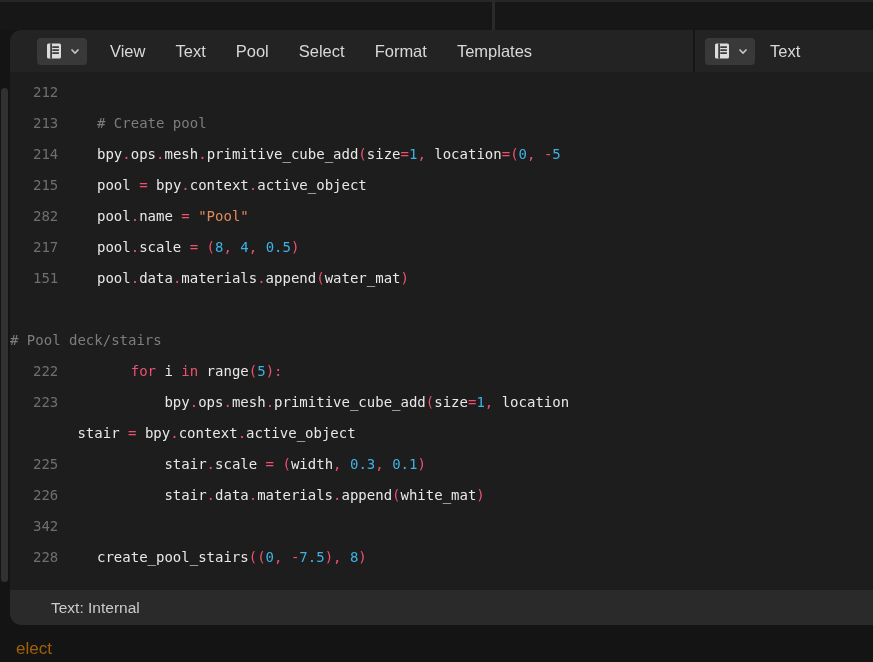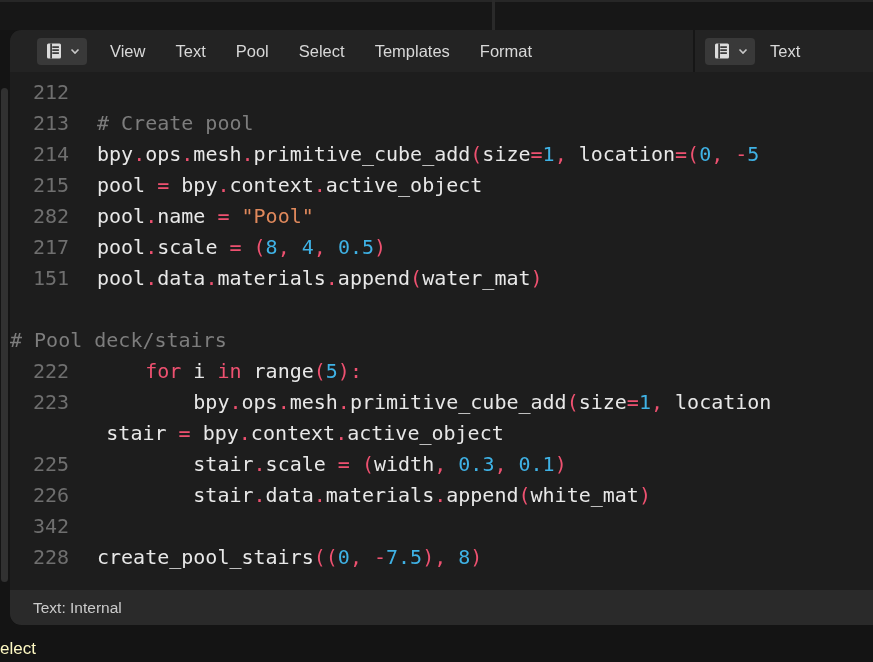--- a/index.html
+++ b/index.html
@@ -36,44 +36,44 @@
   }
   .icon,.chev{display:flex;align-items:center}
   .menus{display:flex;margin-left:8px}
   .menu-item{padding:0 15px;font-size:16.5px;color:#d8d8d8;line-height:42px;white-space:nowrap}
   .right-seg .menu-item{padding:0}
 
   
   .code{
     flex:1;overflow:hidden;padding-top:5px;
     font-family:"DejaVu Sans Mono","Liberation Mono",monospace;
-    font-size:20px;
+    font-size:14px;
   }
   .line{display:flex;height:31px;line-height:31px;white-space:pre}
   .ln{box-sizing:border-box;flex:0 0 87px;padding-left:23px;color:var(--linenum,#6f6f6f)}
   .code-text{flex:1;overflow:hidden}
 
   .tok-p{color:var(--plain,#e8e8e8)}
   .tok-c{color:var(--comment,#7d7d7d)}
   .tok-s{color:var(--symbol,#ee5170)}
   .tok-k{color:var(--keyword,#ee5170)}
   .tok-d{color:var(--defkw,#79b03c)}
   .tok-n{color:var(--number,#3fb2e5)}
   .tok-r{color:var(--string,#e0895c)}
 
   
   .footer{
     flex:0 0 35px;background:var(--footer-bg,#2a2a2a);
     border-radius:0 0 0 11px;
-    display:flex;align-items:center;padding-left:23px;
+    display:flex;align-items:center;padding-left:41px;
     font-size:15.5px;color:#cbcbcb;
   }
 
   
-  .bottom-partial{position:absolute;left:0;top:639px;font-size:17px;color:#fef9c3}
+  .bottom-partial{position:absolute;left:16px;top:639px;font-size:17px;color:#a16207}
 </style>
 </head>
 <body>
 
 <div class="top-strip">
   <div class="top-strip-highlight"></div>
   <div class="top-strip-divider"></div>
 </div>
 
 <div class="left-scrollbar"></div>
@@ -96,22 +96,22 @@
           <svg width="10" height="7" viewBox="0 0 10 7">
               <path d="M1.5 1.5 L5 5 L8.5 1.5" stroke="#c8c8c8" stroke-width="1.6" fill="none"></path>
             </svg>
         </span>
       </button>
       <nav id="menus" class="menus">
           <div class="menu-item">View</div>
           <div class="menu-item">Text</div>
           <div class="menu-item">Pool</div>
           <div class="menu-item">Select</div>
+          <div class="menu-item">Format</div>
           <div class="menu-item">Templates</div>
-          <div class="menu-item">Format</div>
         </nav>
     </div>
 
     <div class="header-gap"></div>
 
     <div class="segment right-seg">
       <button class="editor-type-btn">
         <span class="icon">
           <svg width="20" height="20" viewBox="0 0 20 20">
             <rect x="3" y="2.5" width="14" height="15" rx="1.5" fill="#dcdcdc"></rect>

